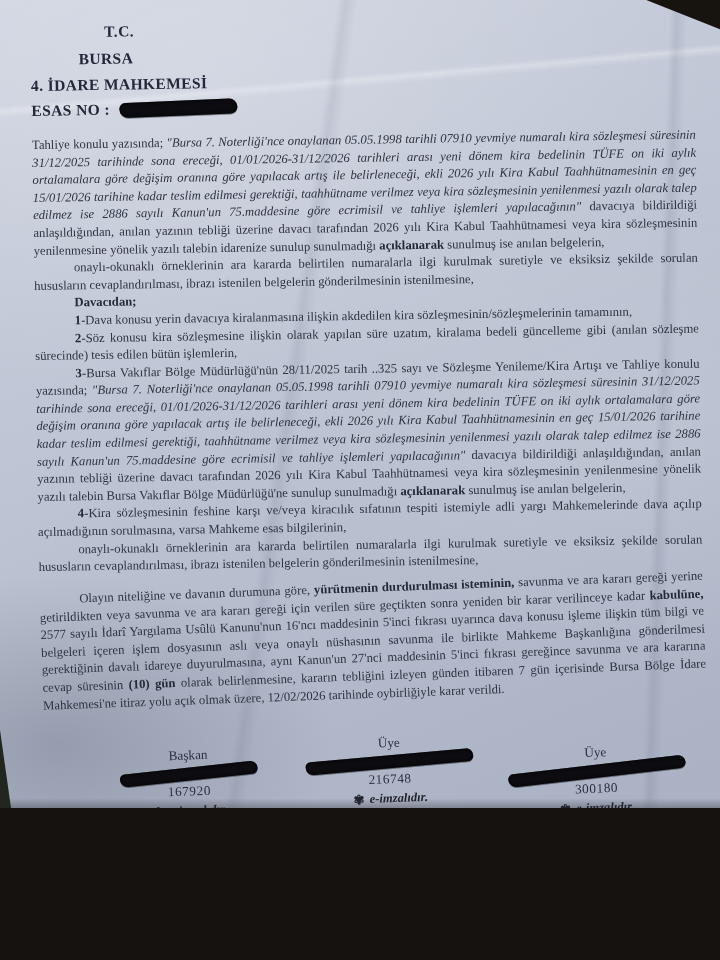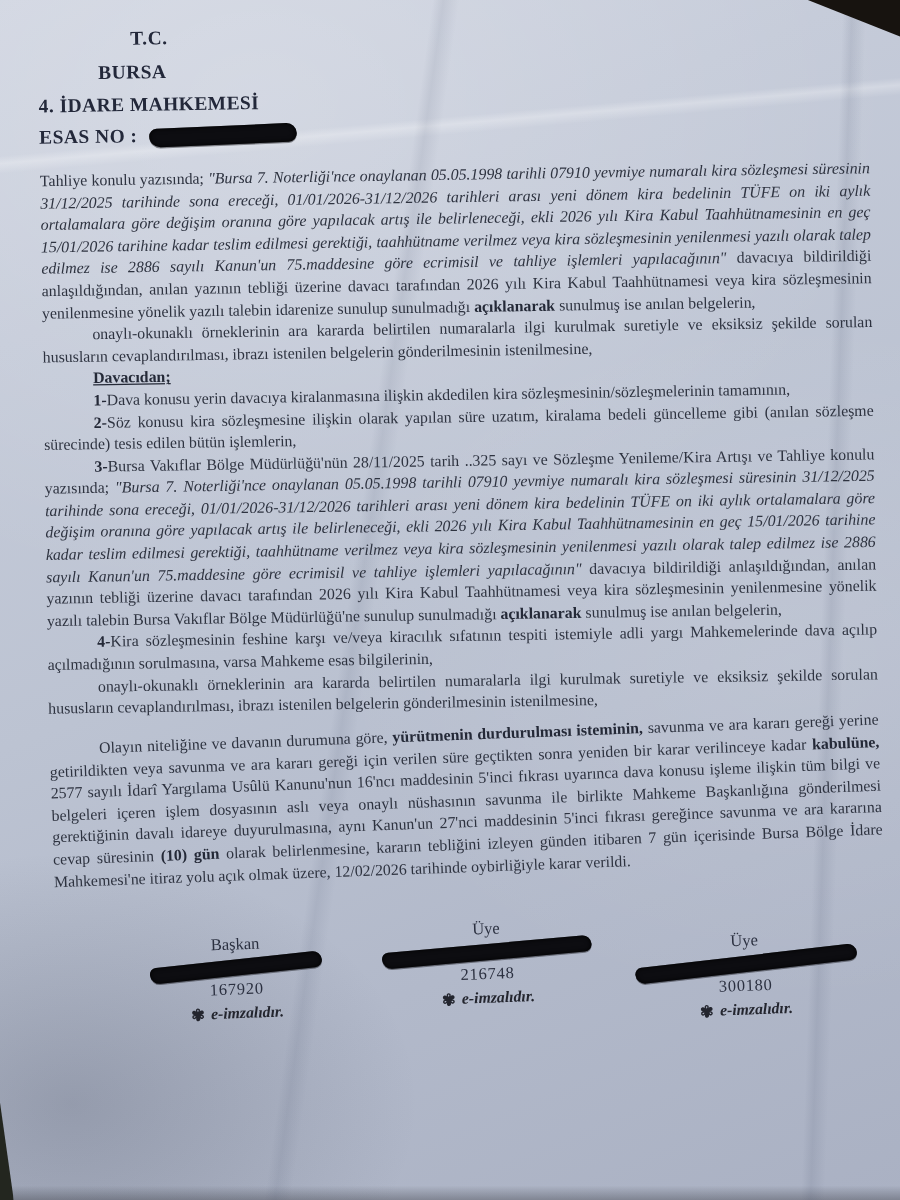--- a/index.html
+++ b/index.html
@@ -1,18 +1,18 @@
 <!DOCTYPE html>
 <html><head>
 <meta charset="utf-8">
 <style>
   *{margin:0;padding:0;box-sizing:border-box}
   html,body{width:720px;height:960px;overflow:hidden}
   body{background:#161210;font-family:"Liberation Serif","DejaVu Serif",serif}
-  .photo{position:relative;width:720px;height:960px;overflow:hidden}
+  .photo{position:relative;width:720px;height:808px;overflow:hidden}
 
   
   .paper{position:absolute;inset:0;background:
     radial-gradient(120% 70% at 28% 8%, rgba(255,255,255,.20), transparent 60%),
     radial-gradient(80% 45% at 88% 55%, rgba(255,255,255,.10), transparent 65%),
     radial-gradient(55% 30% at 8% 92%, rgba(42,48,66,.22), transparent 70%),
     linear-gradient(158deg,#cfd4e0 0%,#c5cbd9 22%,#bcc3d2 48%,#b2b9ca 74%,#aab1c3 100%);}
   .creases{position:absolute;inset:0;pointer-events:none;background:
     linear-gradient(98deg, transparent 40.5%, rgba(70,80,105,.10) 41.5%, transparent 43%),
     linear-gradient(92deg, transparent 89.5%, rgba(70,80,105,.12) 90.5%, transparent 92%),
@@ -33,21 +33,21 @@
     letter-spacing:.4px;color:#23283a;margin-top:2px}
   .redact{background:#0d0d11;border-radius:8px 11px 9px 12px;
     box-shadow:0 1px 0 rgba(13,13,17,.45), inset 0 0 4px #000}
   .redact-esas{width:118px;height:15px;transform:rotate(-1.6deg)}
 
   .bodytxt{margin-top:17px;font-size:12.7px;line-height:17.6px;text-align:justify;color:#2e3340}
   .para{margin:0}
   .para.indent{text-indent:40px}
   .para span.i{font-style:italic}
   .para span.b{font-weight:bold;color:#242937}
-  .para span.bu{font-weight:bold;text-decoration:underline;color:#242937}
+  .para span.bu{font-weight:bold;color:#242937}
 
   .decision{transform:rotate(-1.2deg);transform-origin:top left;margin-top:15px}
 
   
   .sig-area{position:relative;height:140px;margin-top:24px;font-size:13px;color:#2b3040}
   .sig-col{position:absolute;width:176px;text-align:center}
   .sig-col .title{font-size:13.2px}
   .sig-redact{height:13px;margin:4px auto 3px}
   .r1{width:138px;transform:rotate(-4deg)}
   .r2{width:168px;transform:rotate(-3deg)}

